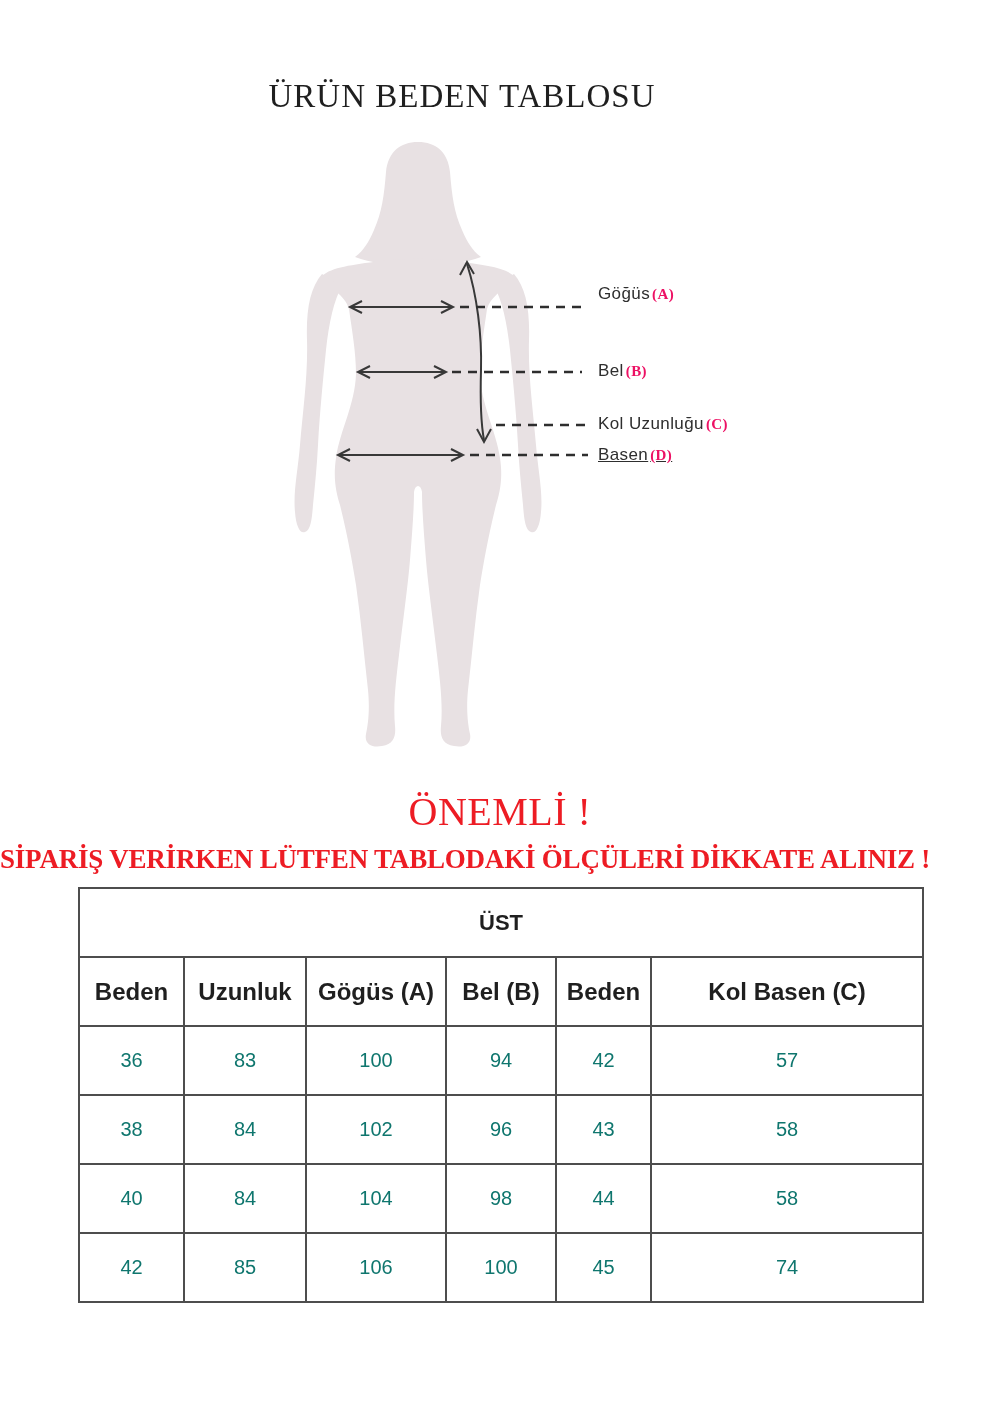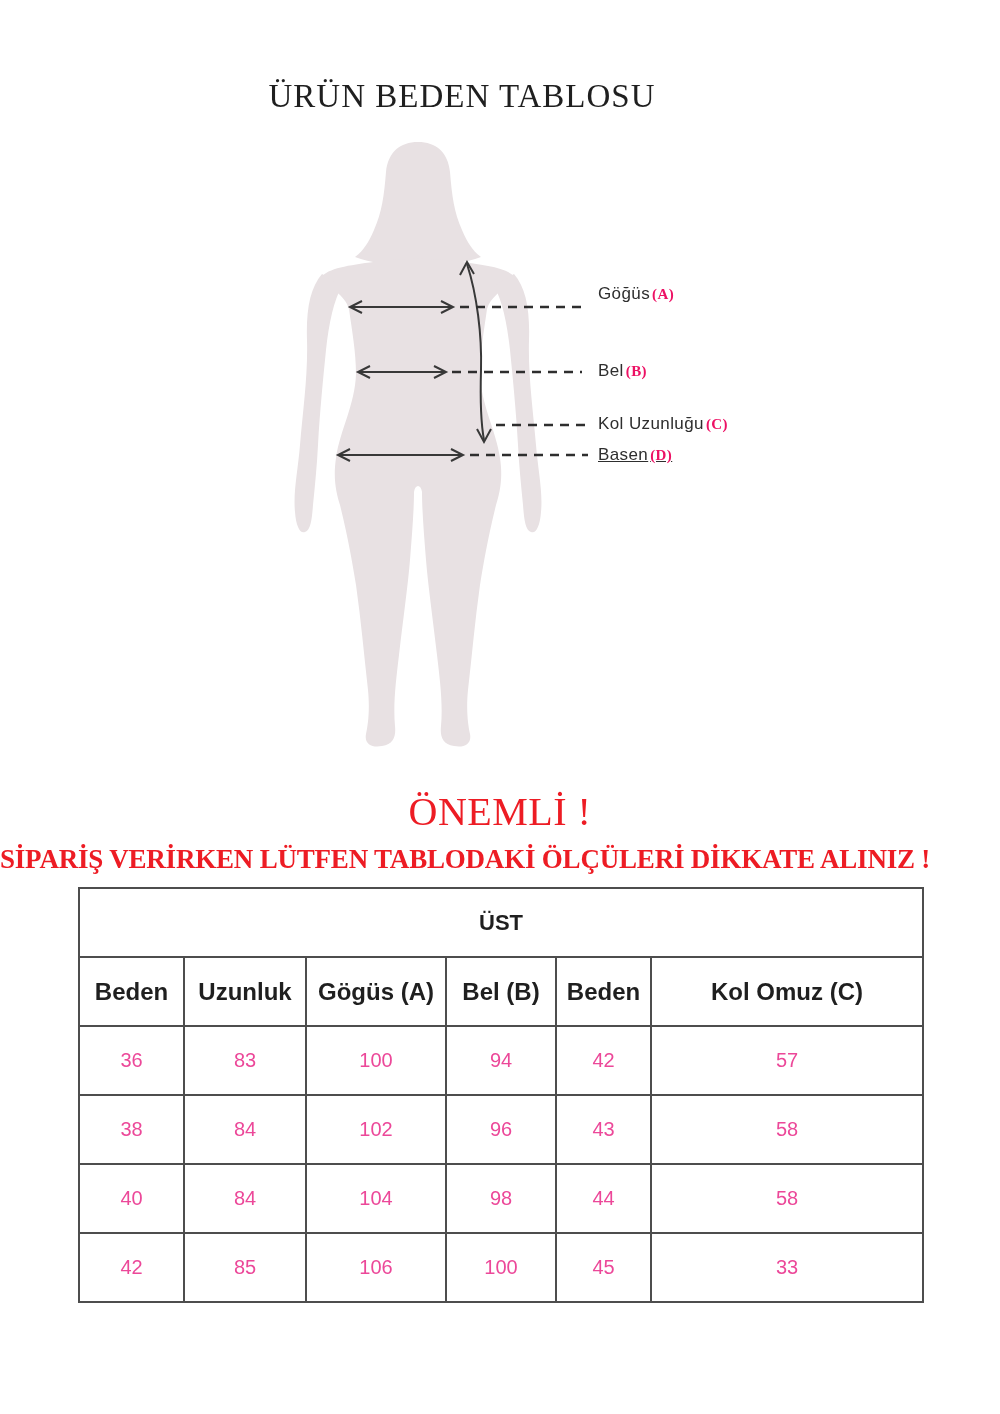--- a/index.html
+++ b/index.html
@@ -46,21 +46,21 @@
     position:absolute;top:887px;left:78px;width:844px;
     border-collapse:collapse;table-layout:fixed;
     color:var(--text);
   }
   .size-table th,.size-table td{
     border:2px solid var(--table_border);
     text-align:center;vertical-align:middle;height:69px;
   }
   .size-table .group-header{font-size:22px;font-weight:bold;}
   .size-table .col-header{font-size:24px;font-weight:bold;}
-  .size-table td{font-size:20px;font-weight:normal;color:#ec4899;}
+  .size-table td{font-size:20px;font-weight:normal;color:#0f766e;}
 </style>
 </head>
 <body>
 
 <div class="page">
 
   <h1 class="title">ÜRÜN BEDEN TABLOSU</h1>
 
   <svg class="figure-svg" width="1000" height="780" viewBox="0 0 1000 780">
 
@@ -156,21 +156,21 @@
     <tbody>
       <tr>
         <th class="group-header" colspan="6">ÜST</th>
       </tr>
       <tr>
         <th class="col-header">Beden</th>
         <th class="col-header">Uzunluk</th>
         <th class="col-header">Gögüs (A)</th>
         <th class="col-header">Bel (B)</th>
         <th class="col-header">Beden</th>
-        <th class="col-header">Kol Omuz (C)</th>
+        <th class="col-header">Kol Basen (C)</th>
       </tr>
       <tr>
         <td>36</td>
         <td>83</td>
         <td>100</td>
         <td>94</td>
         <td>42</td>
         <td>57</td>
       </tr>
       <tr>
@@ -188,18 +188,18 @@
         <td>98</td>
         <td>44</td>
         <td>58</td>
       </tr>
       <tr>
         <td>42</td>
         <td>85</td>
         <td>106</td>
         <td>100</td>
         <td>45</td>
-        <td>33</td>
+        <td>74</td>
       </tr>
     </tbody>
   </table>
 
 </div>
 
 </body></html>

